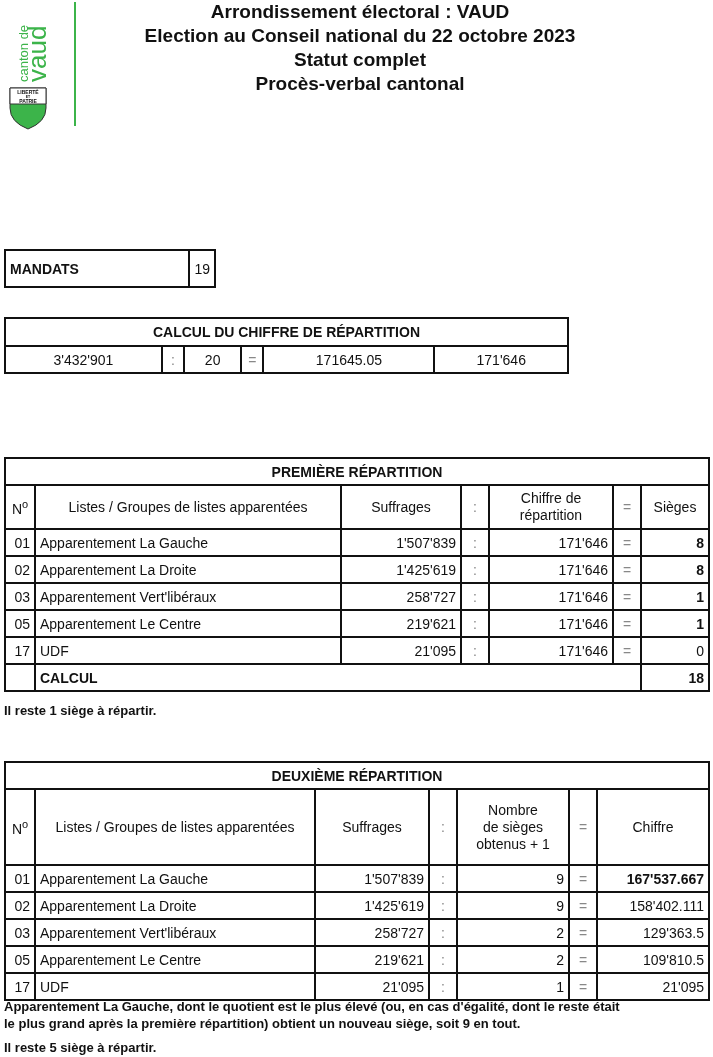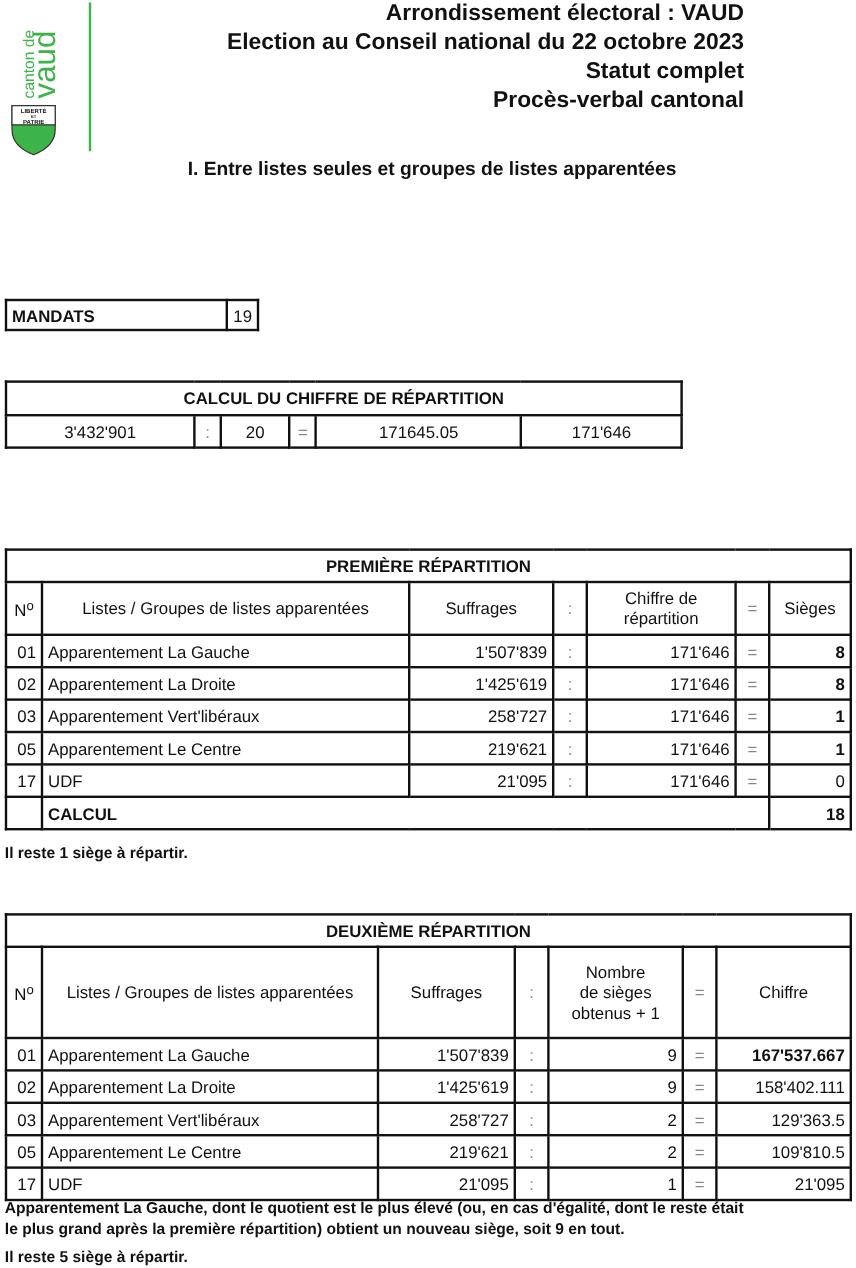--- a/index.html
+++ b/index.html
@@ -2,33 +2,33 @@
 <html><head>
 <meta charset="utf-8">
 <style>
   * { box-sizing: border-box; margin: 0; padding: 0; }
   html, body { width: 713px; height: 1057px; background: #ffffff; overflow: hidden; }
   body { position: relative; font-family: "Liberation Sans", sans-serif; color: #111; }
 
   .logo { position: absolute; left: 6px; top: 2px; width: 40px; height: 126px; }
   .logo-line { position: absolute; left: 74px; top: 2px; width: 2px; height: 124px; background: #3cb44a; }
 
-  .header { position: absolute; left: 100px; top: 0; width: 520px; text-align: right; font-weight: bold; }
+  .header { position: absolute; left: 100px; top: 0; width: 520px; text-align: center; font-weight: bold; }
   .header .l1 { font-size: 19px; line-height: 24px; margin-top: 0px; }
   .header .l2 { font-size: 19px; line-height: 24px; }
 
   .section { position: absolute; left: 100px; top: 131px; width: 520px; text-align: center; font-weight: bold; }
   .section .t { font-size: 19px; line-height: 24px; }
   .section .s { font-size: 16px; line-height: 22px; }
 
   table { border-collapse: collapse; position: absolute; font-size: 14px; }
   td { border: 2px solid #111; padding: 0 4px; height: 27px; vertical-align: middle; }
 
   .mandats { left: 4px; top: 249px; width: 212px; }
-  .mandats td { height: 25px; }
+  .mandats td { height: 37px; }
   .mandats .lbl { font-weight: bold; width: 186px; }
   .mandats .val { text-align: center; }
 
   .calc { left: 4px; top: 317px; width: 565px; }
   .calc td { text-align: center; }
   .calc .title { font-weight: bold; height: 28px; }
   .calc .hdr td { height: 46px; line-height: 17px; }
   .calc .sep { color: #888; width: 22px; padding: 0; }
 
   .rep1 { left: 4px; top: 457px; width: 706px; border-radius: 14px; }
@@ -63,21 +63,20 @@
 <div class="logo-line"></div>
 
 <div class="header">
   <div class="l1">Arrondissement électoral : VAUD</div>
   <div class="l2">Election au Conseil national du 22 octobre 2023</div>
   <div class="l2">Statut complet</div>
   <div class="l2">Procès-verbal cantonal</div>
 </div>
 
 <div class="section">
-  <div class="s">I. Entre listes seules et groupes de listes apparentées</div>
 </div>
 
 <table class="mandats">
   <tbody>
       <tr>
     <td class="lbl">MANDATS</td>
     <td class="val">19</td>
   </tr>
 </tbody>
   </table>

